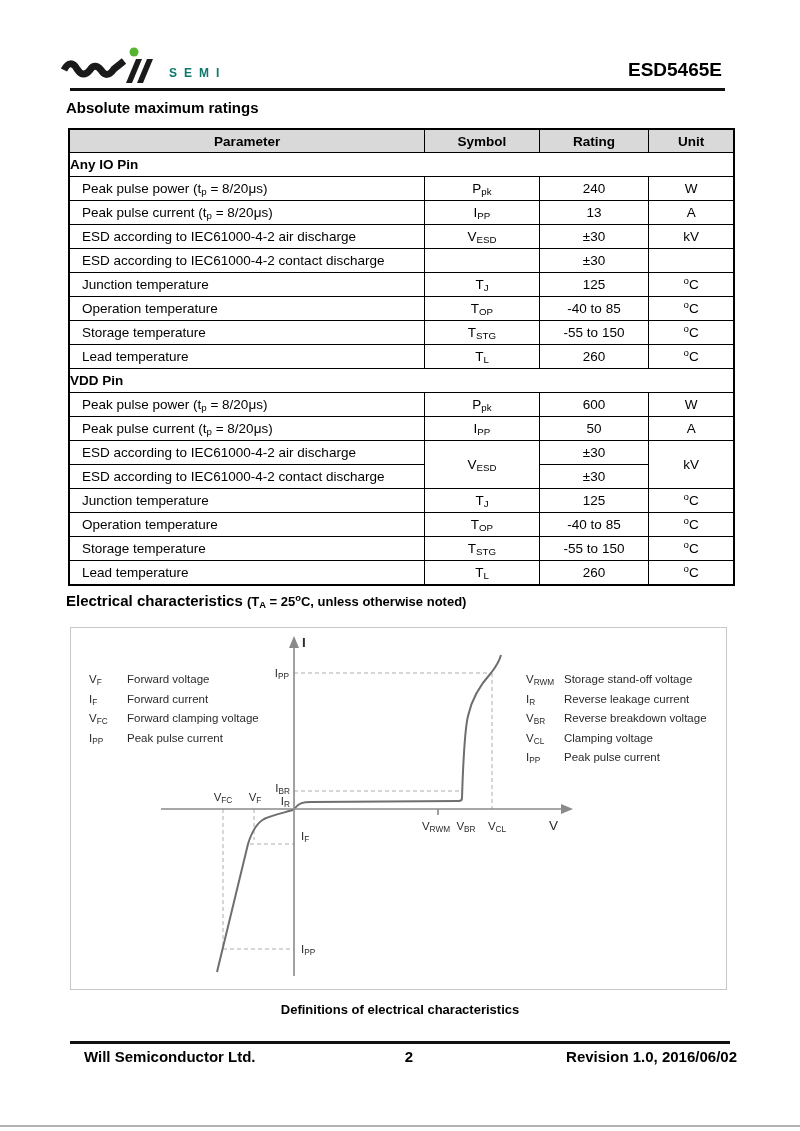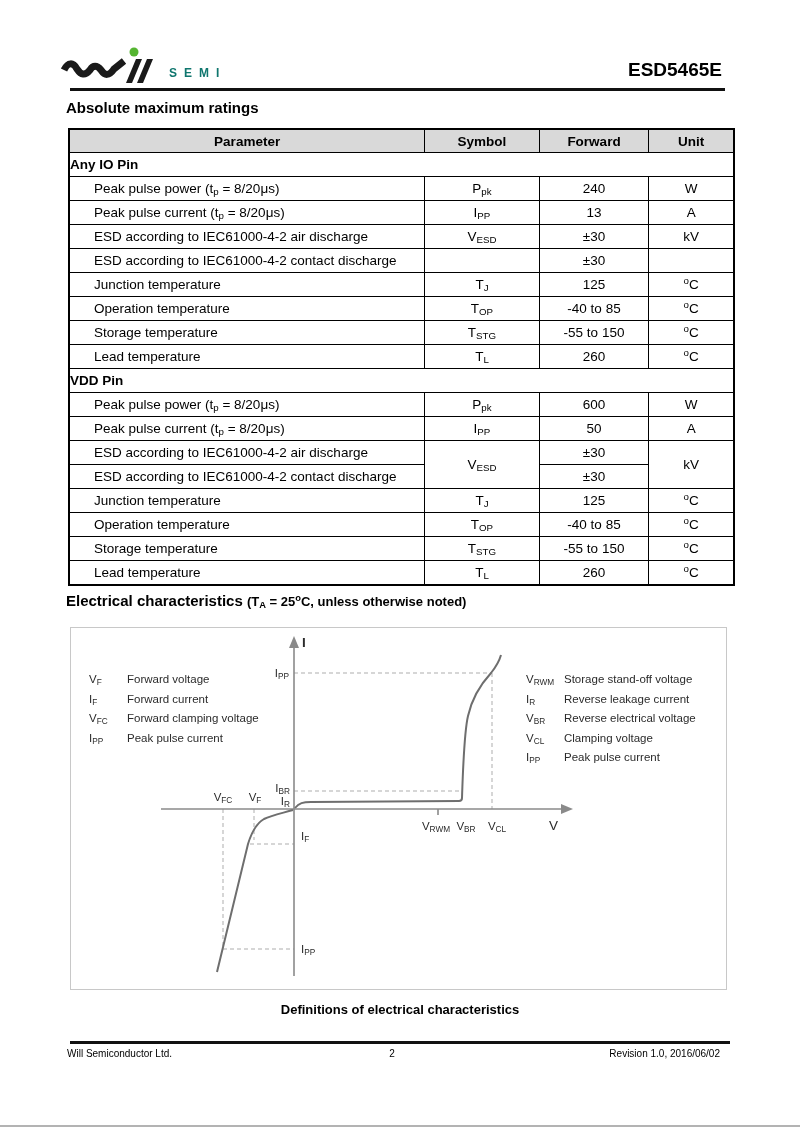--- a/index.html
+++ b/index.html
@@ -16,21 +16,21 @@
   .header-rule{position:absolute;left:70px;top:88px;width:655px;height:3px;background:#111;}
 
   .section-title{position:absolute;left:66px;font-size:15px;font-weight:bold;}
   .title-suffix{font-size:13px;font-weight:bold;}
 
   
   .ratings-table-wrap{position:absolute;left:68px;top:128px;}
   table{border-collapse:collapse;width:667px;table-layout:fixed;font-size:13.5px;border:2px solid #000;}
   th,td{border:1px solid #000;height:23px;padding:0;vertical-align:middle;}
   th{background:#d9d9d9;font-weight:bold;height:22px;}
-  .param-cell{text-align:left;padding-left:24px;}
+  .param-cell{text-align:left;padding-left:12px;}
   .center-cell{text-align:center;}
   .section-cell{font-weight:bold;padding-left:0;text-align:left;}
 
   
   .diagram{position:absolute;left:70px;top:627px;width:655px;height:361px;
        border:1px solid #c8c8c8;background:#fff;}
   .legend{position:absolute;font-size:11.5px;color:#2b2b2b;}
   .legend-left{left:18px;top:42px;}
   .legend-right{left:455px;top:42px;}
   .legend-row{height:19.5px;line-height:19.5px;white-space:nowrap;}
@@ -39,21 +39,21 @@
   .anchor-r{transform:translate(-100%,-50%);}
   .anchor-c{transform:translate(-50%,-50%);}
   .anchor-l{transform:translate(0,-50%);}
   .axis-letter{font-size:13.5px;}
 
   .caption{position:absolute;left:70px;top:1002px;width:660px;text-align:center;
        font-size:13px;font-weight:bold;}
 
   
   .footer-rule{position:absolute;left:70px;top:1041px;width:660px;height:3px;background:#111;}
-  .footer{position:absolute;left:62px;top:1048px;width:660px;height:18px;font-size:10px;font-weight:normal;}
+  .footer{position:absolute;left:79px;top:1048px;width:660px;height:18px;font-size:15px;font-weight:bold;}
   .footer .f-left{position:absolute;left:5px;top:0;}
   .footer .f-center{position:absolute;left:50%;transform:translateX(-50%);top:0;}
   .footer .f-right{position:absolute;right:2px;top:0;}
   .bottom-strip{position:absolute;left:0;top:1125px;width:800px;height:2px;background:#b3b3b3;}
 </style>
 </head>
 <body>
 
 <div class="logo">
   <svg width="110" height="44" viewBox="0 0 110 44">
@@ -74,21 +74,21 @@
     <colgroup>
       <col style="width:53.5%">
         <col style="width:17.2%">
         <col style="width:16.5%">
         <col style="width:12.8%">
     </colgroup>
     <thead>
       <tr>
         <th>Parameter</th>
         <th>Symbol</th>
-        <th>Forward</th>
+        <th>Rating</th>
         <th>Unit</th>
       </tr>
     </thead>
     <tbody>
         <tr>
           <td colspan="4" class="section-cell">Any IO Pin</td>
         </tr>
         <tr>
           <td class="param-cell">Peak pulse power (t<sub>p</sub> = 8/20μs)</td>
           <td class="center-cell">P<sub>pk</sub></td>
@@ -234,21 +234,21 @@
   
   <div class="legend legend-left">
       <div class="legend-row"><span class="legend-sym">V<sub>F</sub></span><span class="legend-desc">Forward voltage</span></div>
       <div class="legend-row"><span class="legend-sym">I<sub>F</sub></span><span class="legend-desc">Forward current</span></div>
       <div class="legend-row"><span class="legend-sym">V<sub>FC</sub></span><span class="legend-desc">Forward clamping voltage</span></div>
       <div class="legend-row"><span class="legend-sym">I<sub>PP</sub></span><span class="legend-desc">Peak pulse current</span></div>
     </div>
   <div class="legend legend-right">
       <div class="legend-row"><span class="legend-sym">V<sub>RWM</sub></span><span class="legend-desc">Storage stand-off voltage</span></div>
       <div class="legend-row"><span class="legend-sym">I<sub>R</sub></span><span class="legend-desc">Reverse leakage current</span></div>
-      <div class="legend-row"><span class="legend-sym">V<sub>BR</sub></span><span class="legend-desc">Reverse electrical voltage</span></div>
+      <div class="legend-row"><span class="legend-sym">V<sub>BR</sub></span><span class="legend-desc">Reverse breakdown voltage</span></div>
       <div class="legend-row"><span class="legend-sym">V<sub>CL</sub></span><span class="legend-desc">Clamping voltage</span></div>
       <div class="legend-row"><span class="legend-sym">I<sub>PP</sub></span><span class="legend-desc">Peak pulse current</span></div>
     </div>
 </div>
 
 <div class="caption">Definitions of electrical characteristics</div>
 
 <div class="footer-rule"></div>
 <div class="footer">
   <span class="f-left">Will Semiconductor Ltd.</span>

